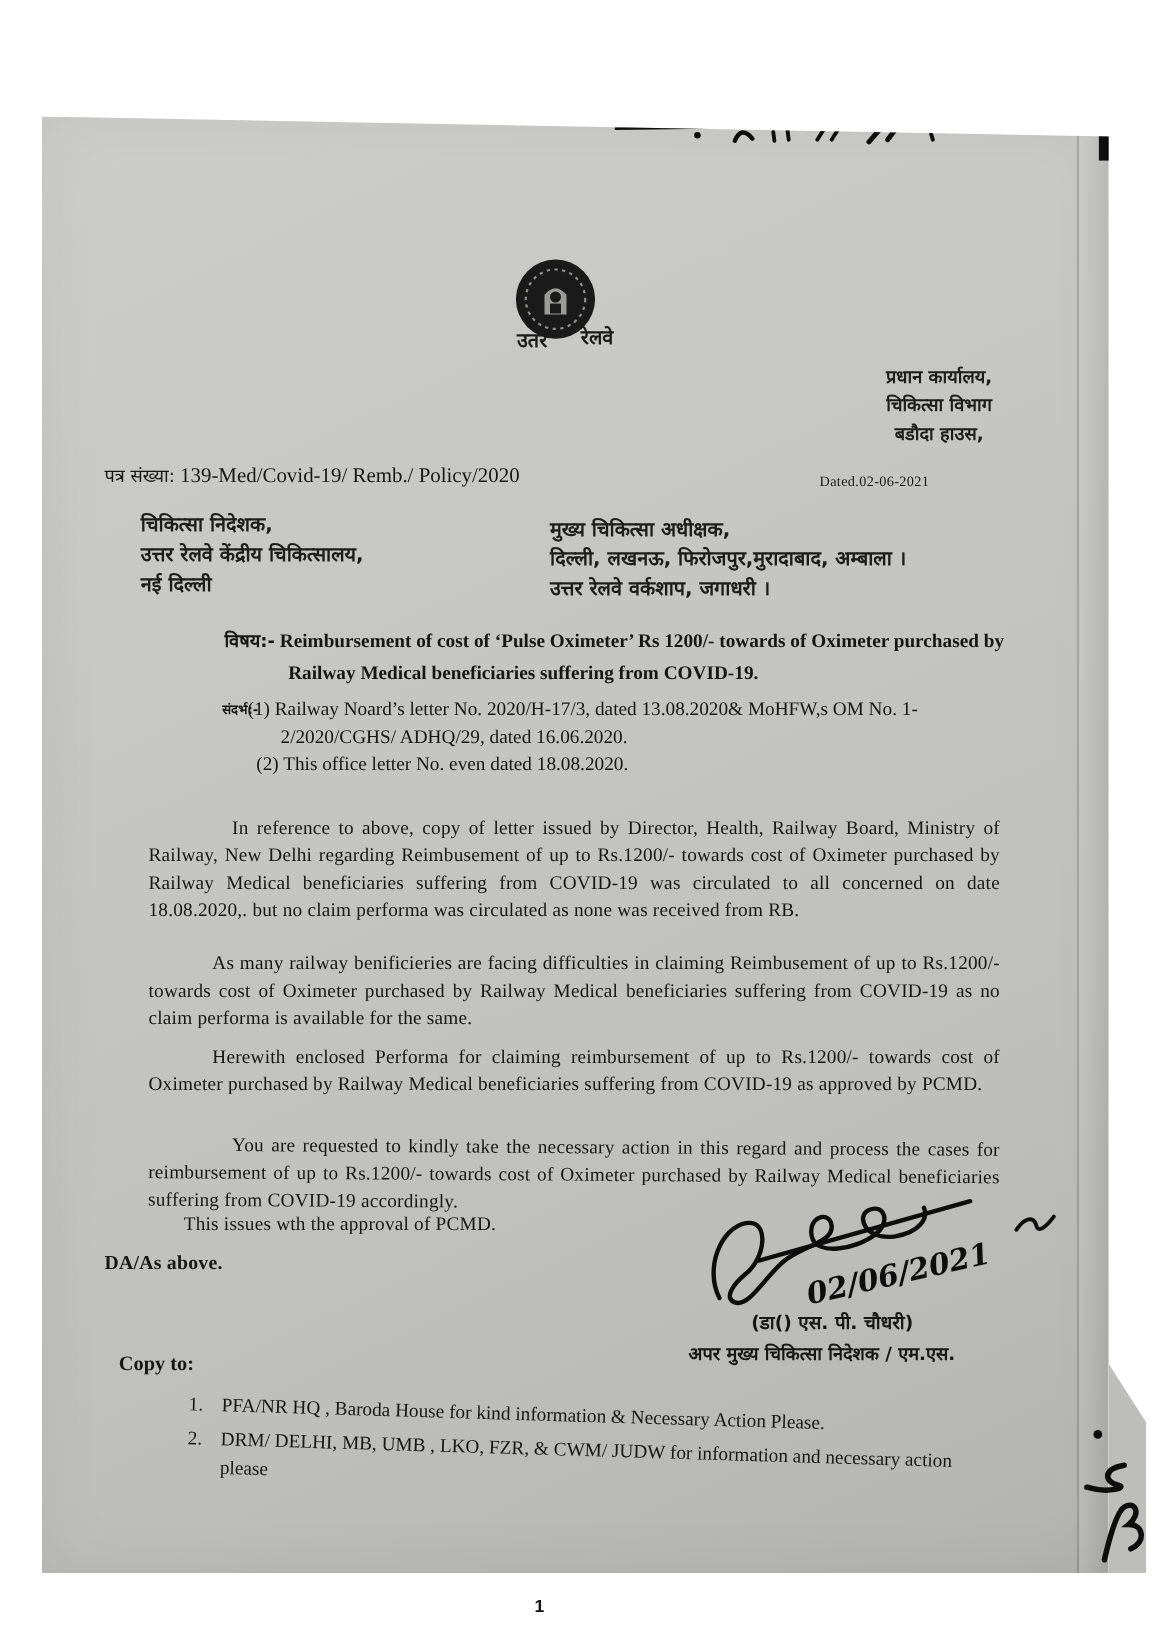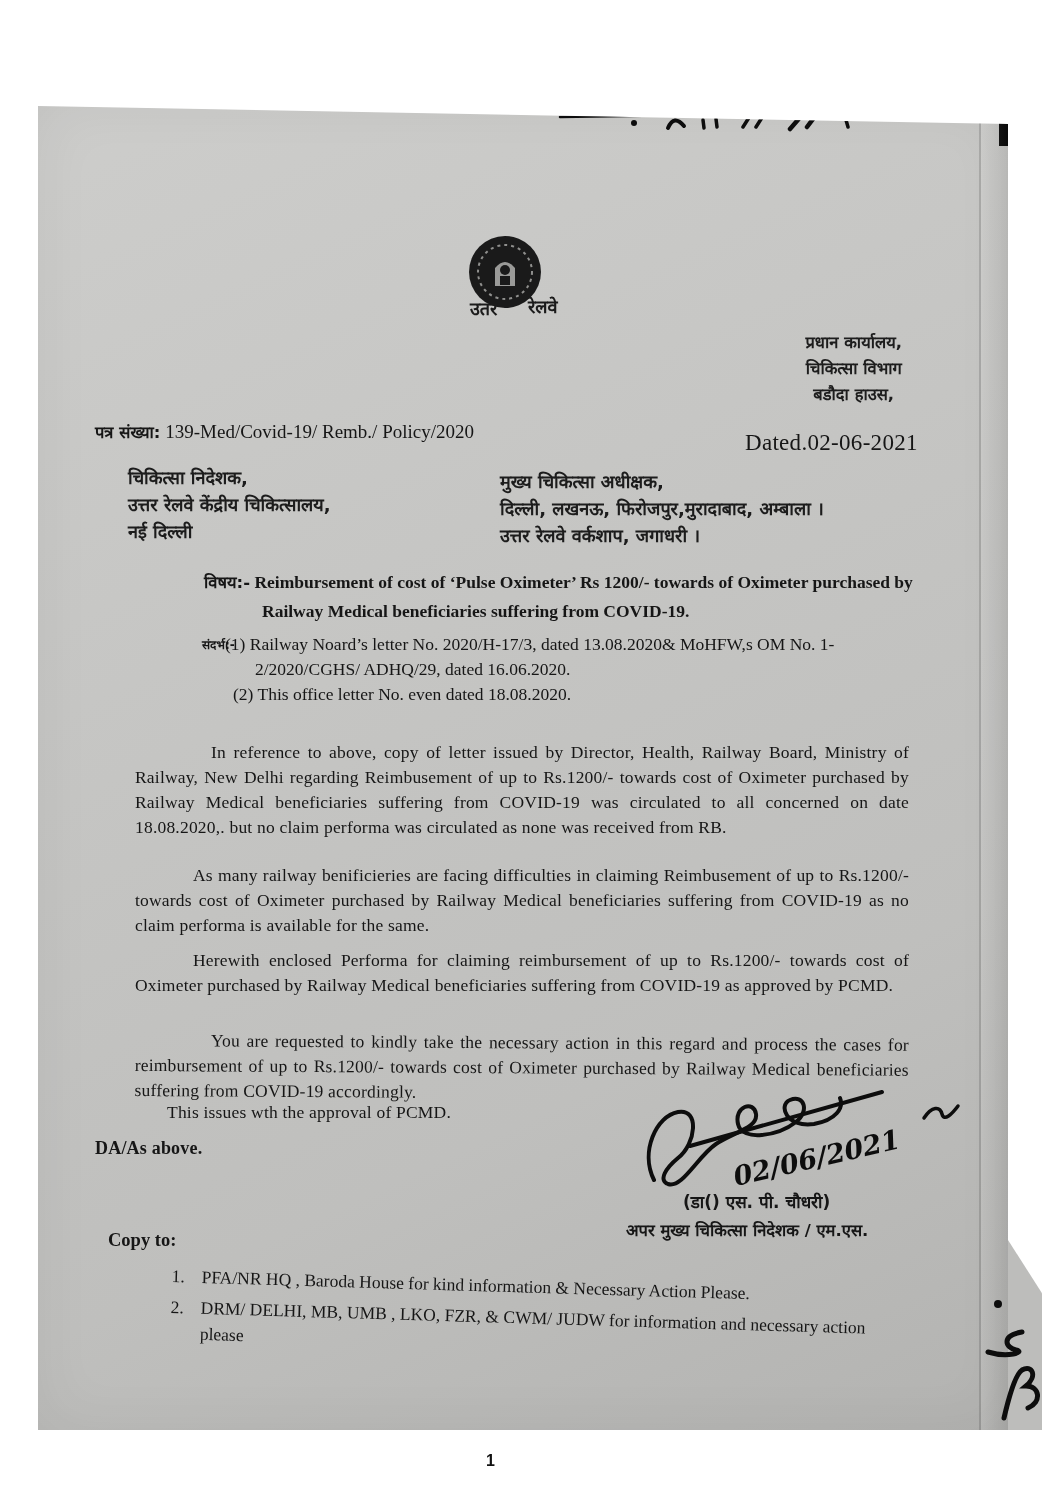--- a/index.html
+++ b/index.html
@@ -26,22 +26,22 @@
   .org-word{position:absolute;font-family:"DejaVu Sans",sans-serif;font-weight:bold;
     font-size:18px;color:#1b1b1b;}
   .org-left{left:432px;top:196px;}
   .org-right{left:490px;top:194px;}
   
   .office-block{position:absolute;right:106px;top:230px;text-align:center;
     font-family:"DejaVu Sans",sans-serif;font-weight:bold;font-size:16.5px;
     line-height:26px;color:#1d1d1d;}
   
   .letterno{position:absolute;left:57px;top:320px;font-size:19px;}
-  .letterno .hlabel{font-family:"DejaVu Sans",sans-serif;font-weight:bold;font-size:16.5px;}
-  .dated{position:absolute;left:707px;top:330px;font-size:23px;letter-spacing:.3px;}
+  .letterno .hlabel{font-family:"DejaVu Sans",sans-serif;font-weight:normal;font-size:16.5px;}
+  .dated{position:absolute;left:707px;top:330px;font-size:13px;letter-spacing:.3px;}
   
   .addr{position:absolute;font-family:"DejaVu Sans",sans-serif;font-weight:bold;
     font-size:18px;line-height:27px;color:#1c1c1c;}
   .addr-left{left:90px;top:364px;}
   .addr-right{left:462px;top:368px;}
   
   .subject{position:absolute;left:152px;top:468px;width:690px;font-weight:bold;
     font-size:17.5px;line-height:28px;padding-left:58px;text-indent:-58px;margin-left:14px;}
   .subject .hlabel{font-family:"DejaVu Sans",sans-serif;font-size:16.5px;}
   

